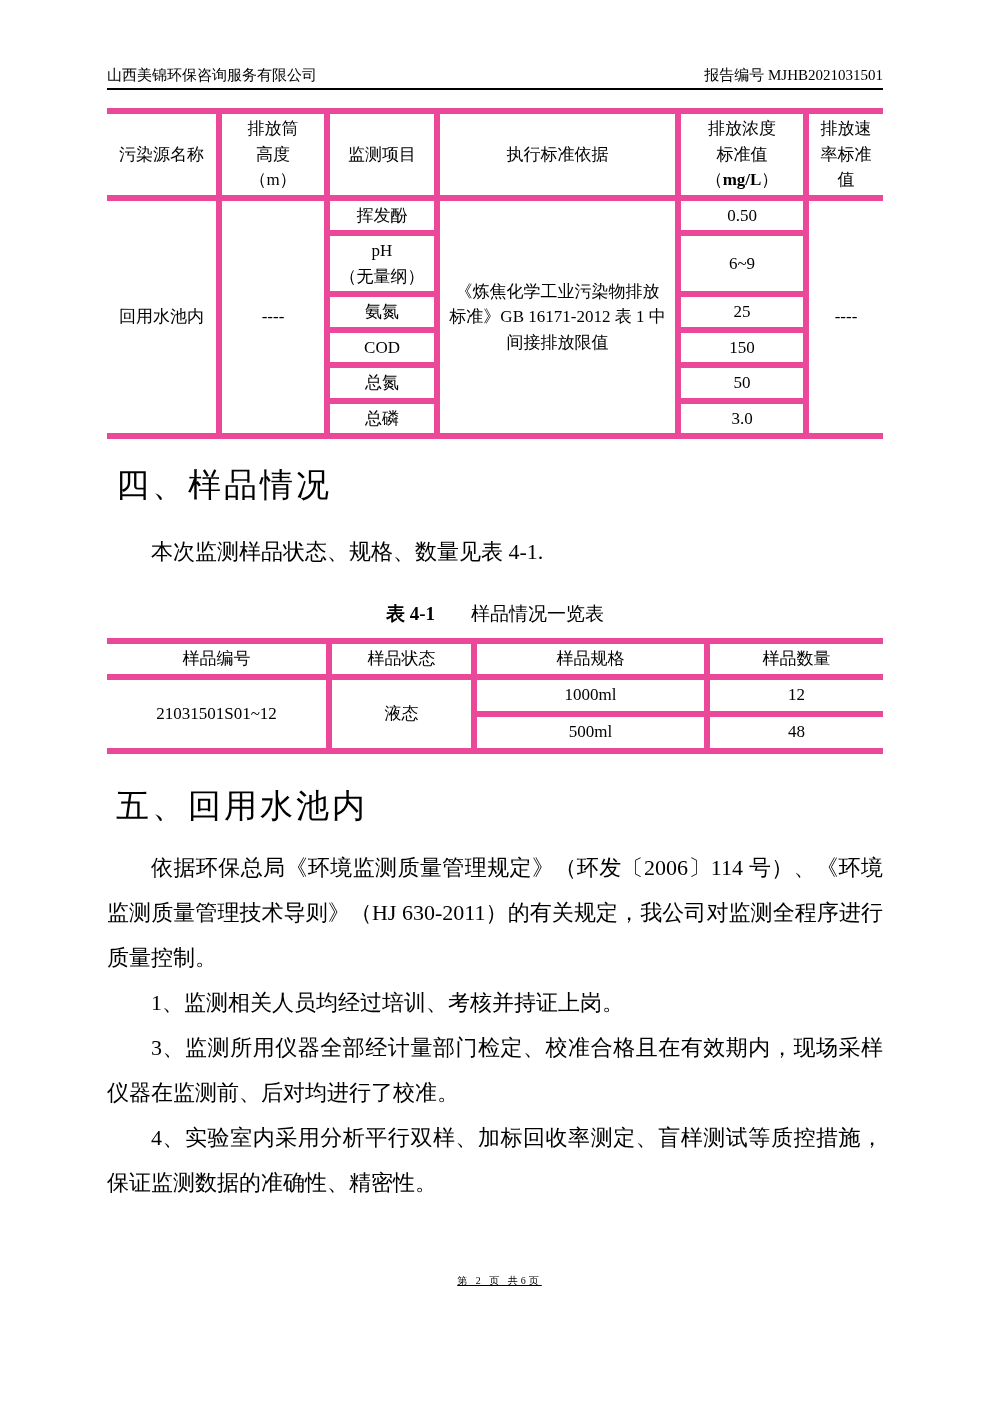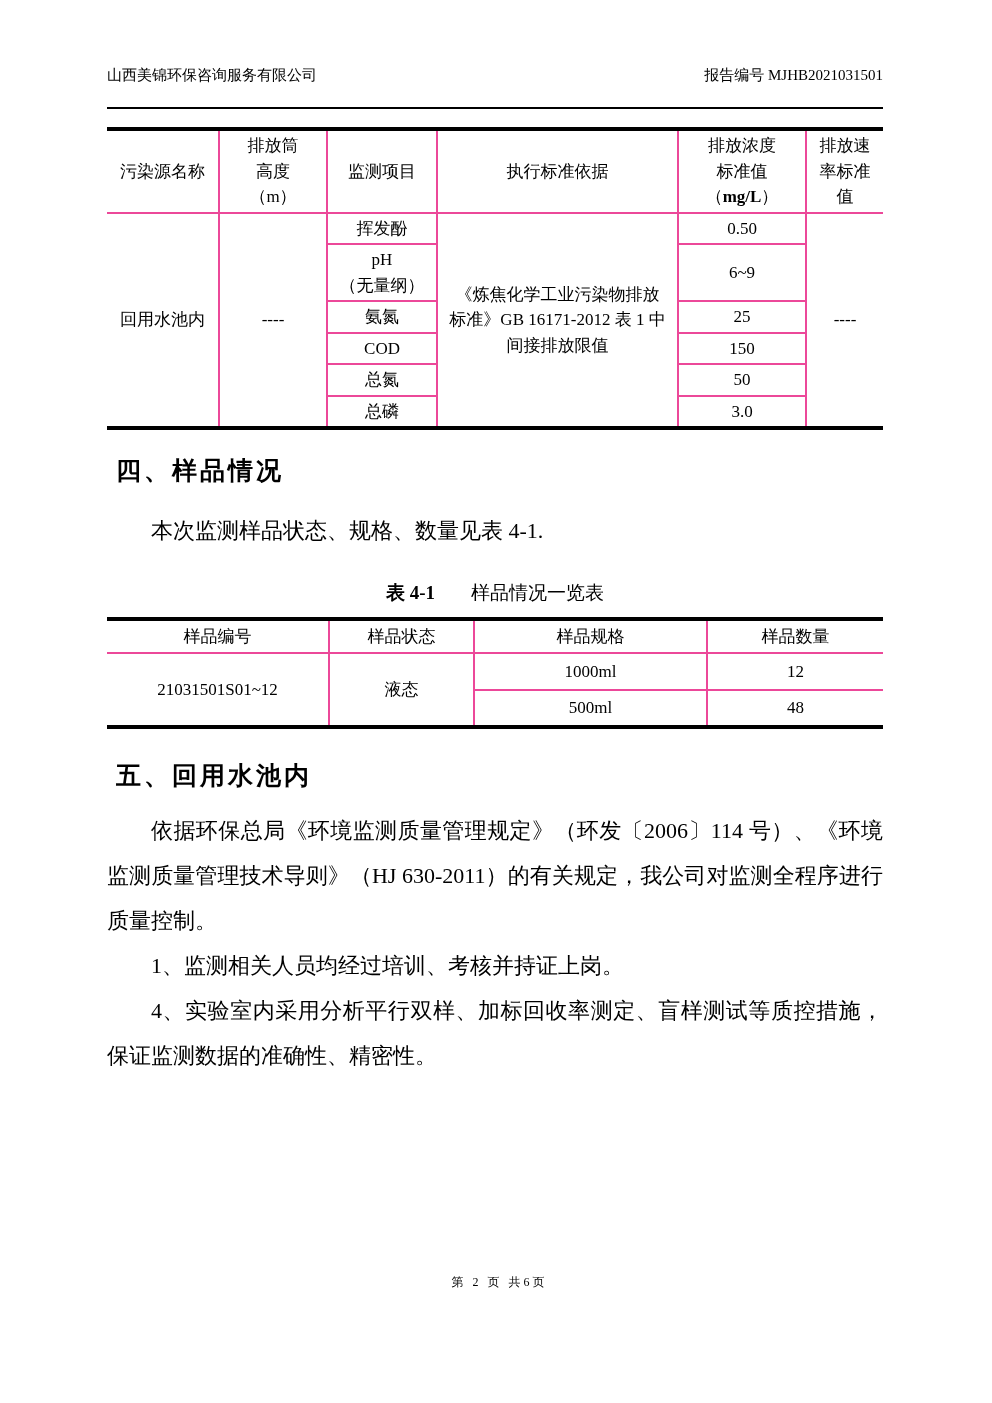--- a/index.html
+++ b/index.html
@@ -13,51 +13,51 @@
     font-family:"Liberation Serif","DejaVu Serif",serif;
     padding:0 109px 0 107px;
     overflow:hidden;
   }
   
   .hdr {
     padding-top:66px;
     display:flex; justify-content:space-between; align-items:flex-end;
     font-size:15px;
     border-bottom:2px solid #000;
-    padding-bottom:22px;
+    padding-bottom:3px;
   }
   
   table.rpt {
     table-layout:fixed;
     border-collapse:collapse;
     width:776px;
     border-top:4px solid #000;
     border-bottom:4px solid #000;
     font-size:17px;
   }
   table.rpt th, table.rpt td {
-    border:2px solid #ec4899;
+    border:6px solid #ec4899;
     text-align:center; vertical-align:middle;
     font-weight:normal;
     white-space:pre-line;
     line-height:1.5;
     padding:2px 2px;
   }
   table.rpt .edge-l { border-left:none; }
   table.rpt .edge-r { border-right:none; }
   table.t1 { margin-top:18px; }
   table.t1 thead th { height:82px; }
   table.t1 tbody td { height:30px; }
   table.t2 { margin-top:9px; }
   table.t2 thead th { height:34px; }
   table.t2 tbody td { height:37px; }
   
   .h2 {
-    font-size:25px;
-    font-weight:bold;
+    font-size:33px;
+    font-weight:normal;
     letter-spacing:3px;
     margin-top:24px;
     padding-left:9px;
   }
   .h2.sec5 { margin-top:30px; }
   .para {
     font-size:22px;
     line-height:45px;
     text-align:justify;
     text-indent:2em;
@@ -70,22 +70,23 @@
     line-height:30px;
   }
   .tbl-caption .cap-label { font-weight:bold; margin-right:1.9em; }
   .body5 { margin-top:16px; }
   .unit-bold { font-weight:bold; }
   
   .footer {
     position:absolute;
     left:7px; right:0; top:1274px;
     text-align:center;
-    font-size:12px;
+    font-size:10px;
     letter-spacing:3px;
+    text-decoration:underline;
   }
 </style>
 </head>
 <body>
 
 <div class="page">
 
   <div class="hdr">
     <span>山西美锦环保咨询服务有限公司</span>
     <span>报告编号 MJHB2021031501</span>
@@ -184,18 +185,19 @@
         <td class="edge-r">48</td>
       </tr>
     </tbody>
   </table>
 
   <div class="h2 sec5">五、回用水池内</div>
 
   <div class="body5">
     <p class="para">依据环保总局《环境监测质量管理规定》（环发〔2006〕114 号）、《环境监测质量管理技术导则》（HJ 630-2011）的有关规定，我公司对监测全程序进行质量控制。</p>
     <p class="para">1、监测相关人员均经过培训、考核并持证上岗。</p>
+    <p class="para">3、监测所用仪器全部经计量部门检定、校准合格且在有效期内，现场采样仪器在监测前、后对均进行了校准。</p>
     <p class="para">4、实验室内采用分析平行双样、加标回收率测定、盲样测试等质控措施，保证监测数据的准确性、精密性。</p>
   </div>
 
   <div class="footer">第 2 页 共6页</div>
 
 </div>
 
 </body></html>

